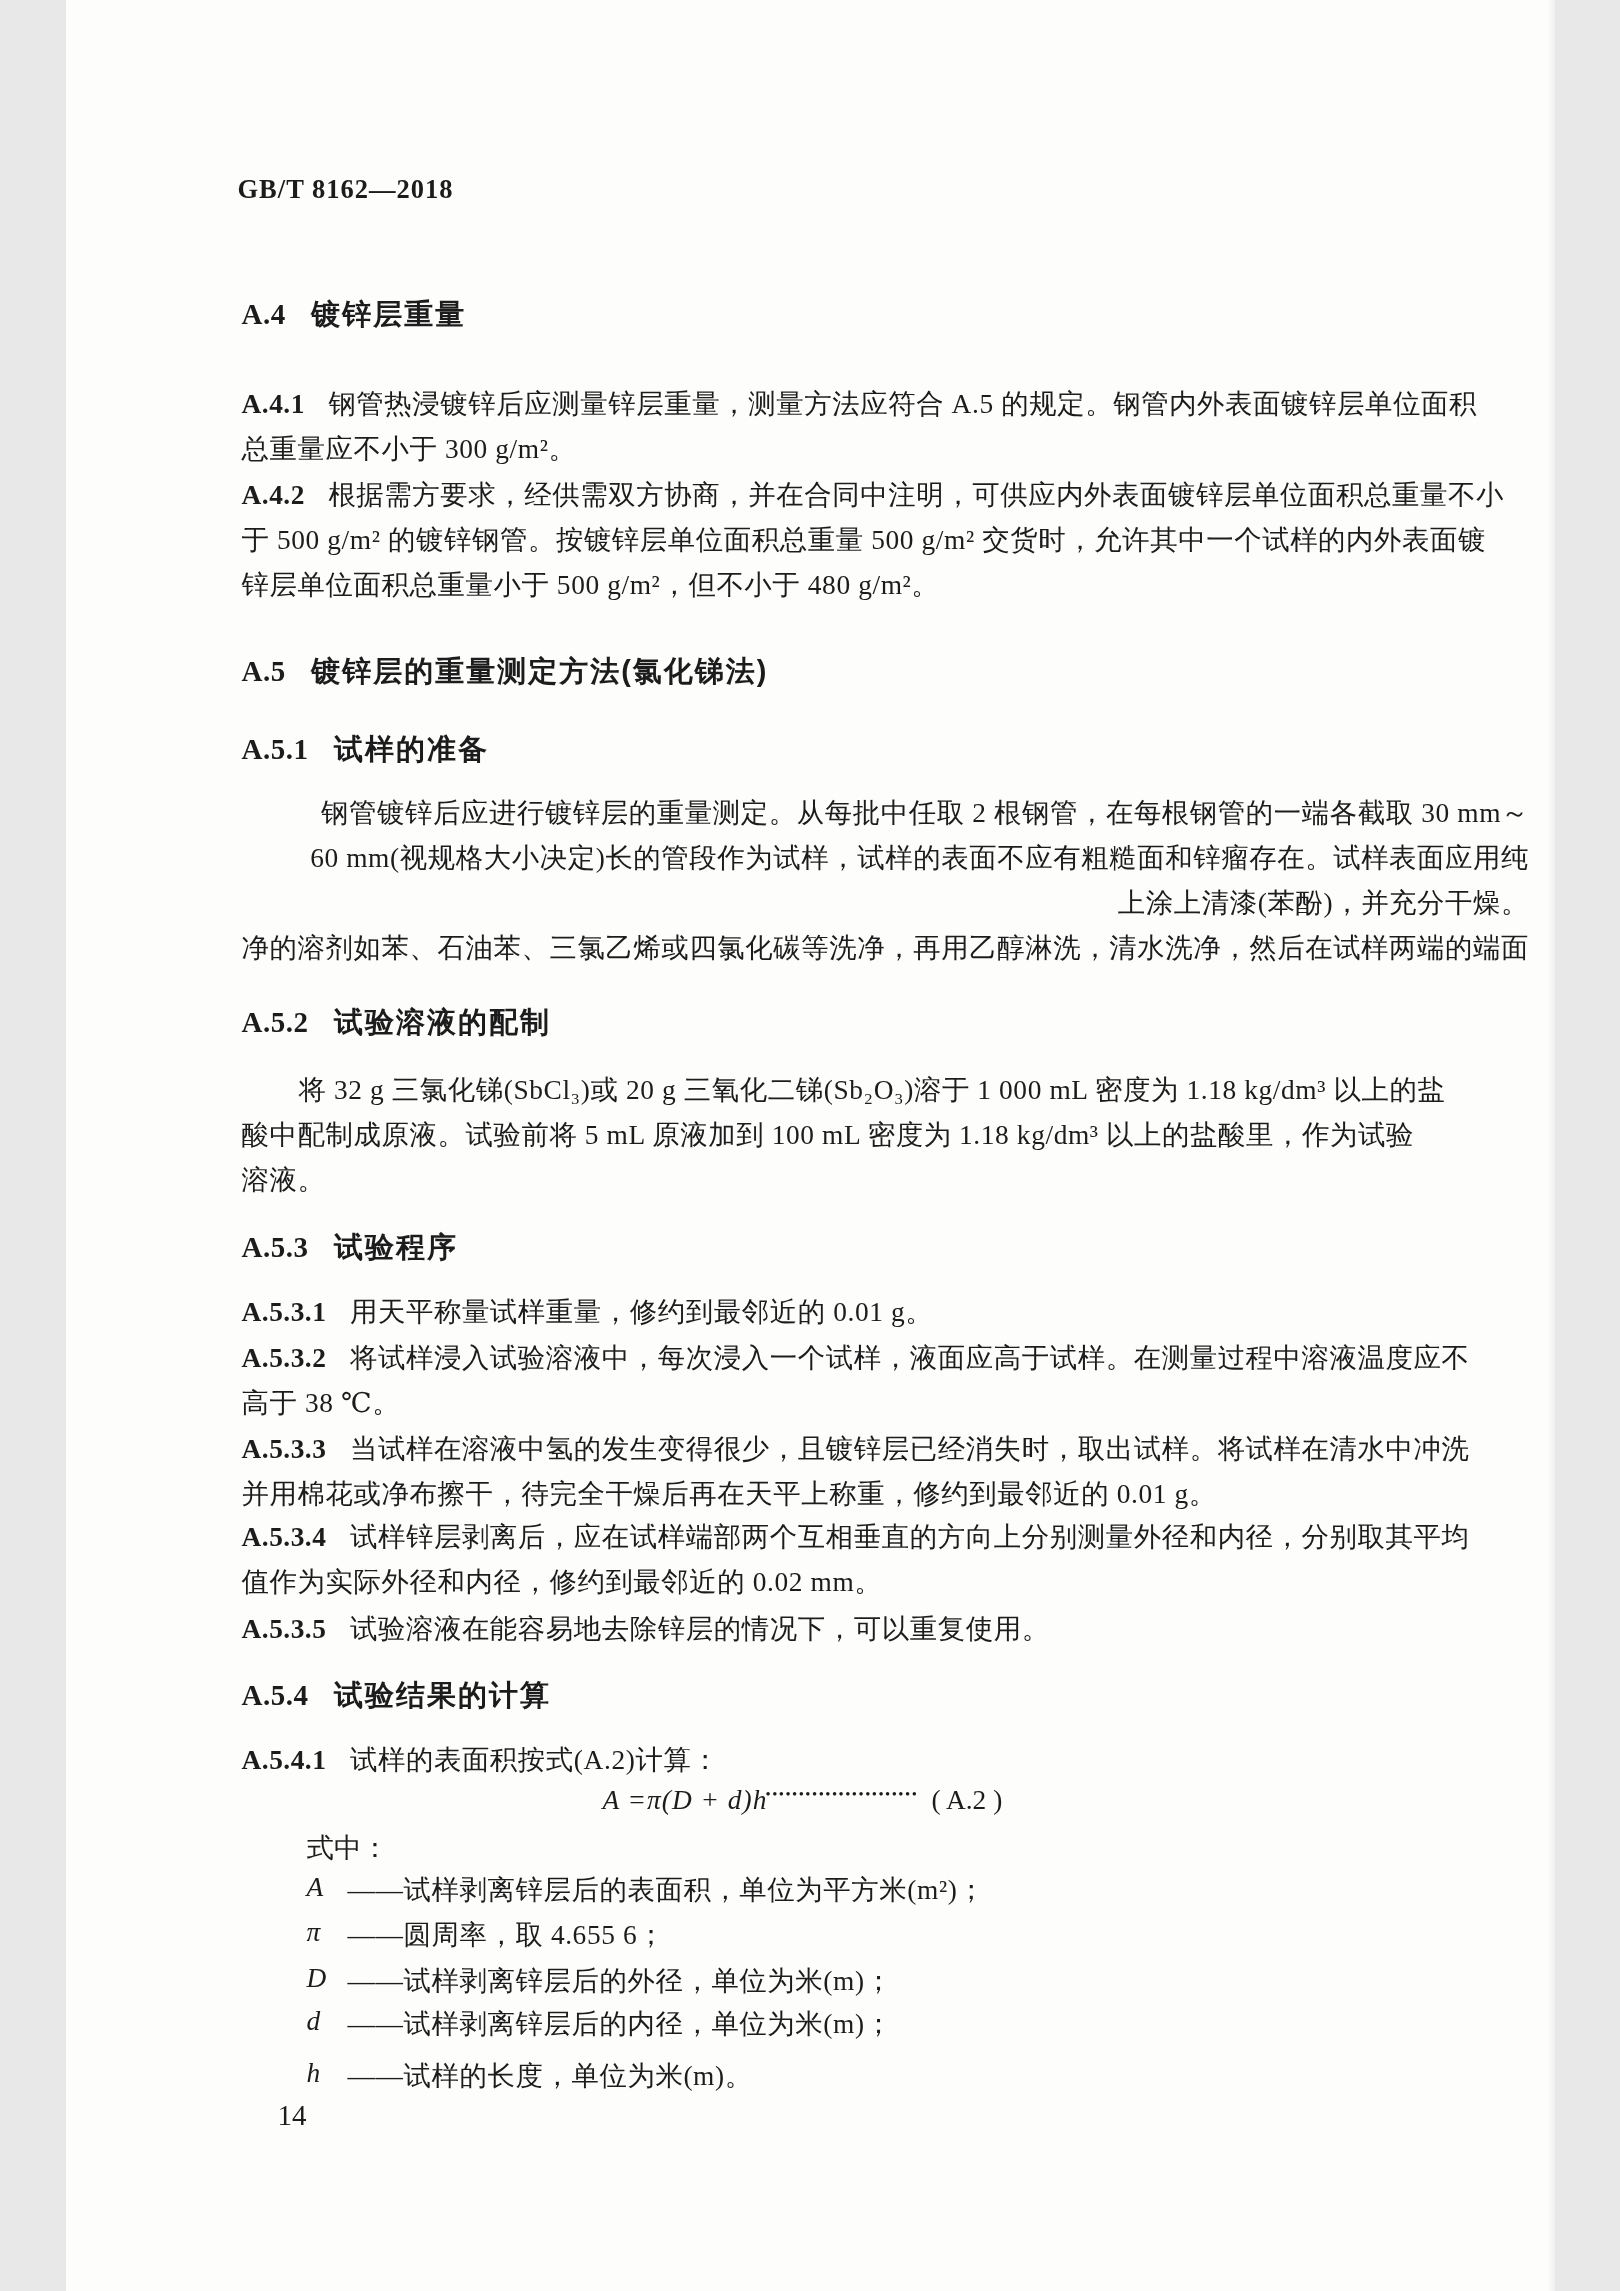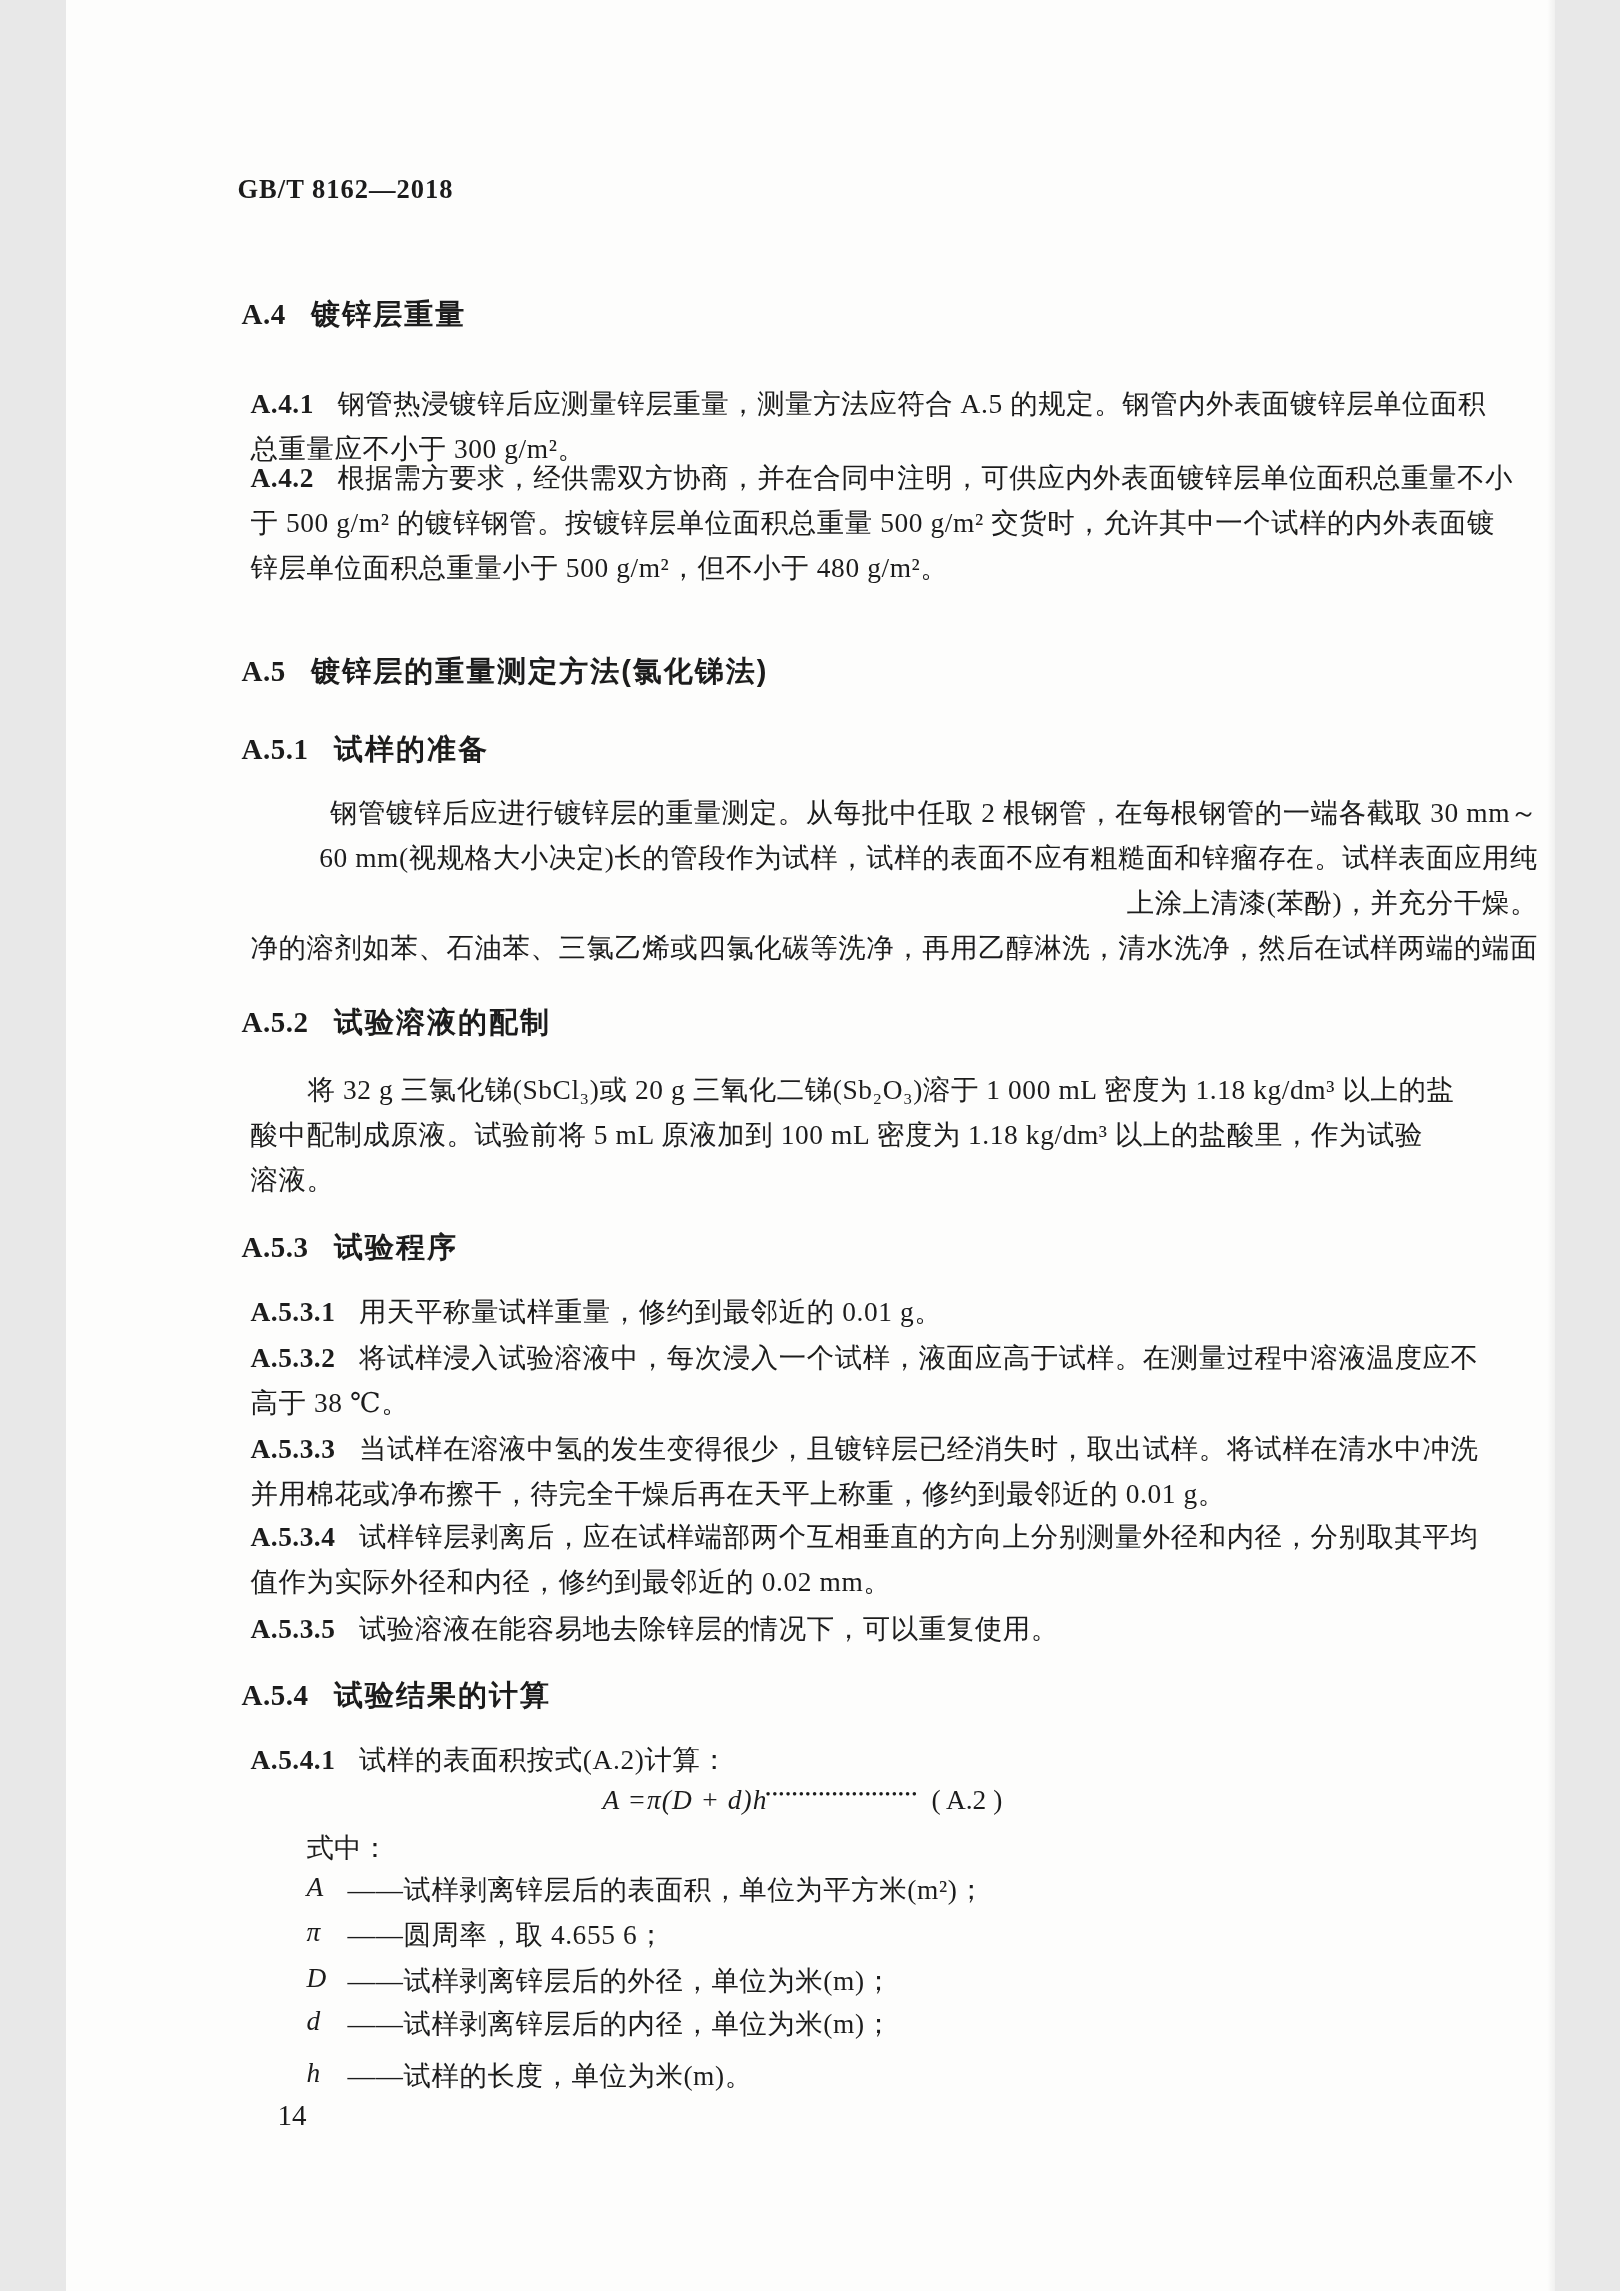--- a/index.html
+++ b/index.html
@@ -50,21 +50,20 @@
     letter-spacing: 0.5px;
   }
   .heading .htitle {
     font-family: "Liberation Sans", "DejaVu Sans", sans-serif;
     letter-spacing: 2px;
   }
   .para {
     font-size: 27.4px;
     line-height: 45px;
     letter-spacing: 0.6px;
-    margin-left: 9px;
   }
   .para .line {
     height: 45px;
   }
   .para .cnum {
     font-weight: bold;
     letter-spacing: 0.5px;
     margin-right: 23.5px;
   }
   .line.indent {
@@ -134,21 +133,21 @@
 
   <div class="block heading" style="top:295px;">
     <span class="hnum">A.4</span><span class="htitle">镀锌层重量</span>
   </div>
 
   <div class="block para" style="top:382px;">
     <div class="line"><span class="cnum">A.4.1</span><span>钢管热浸镀锌后应测量锌层重量，测量方法应符合 A.5 的规定。钢管内外表面镀锌层单位面积</span></div>
     <div class="line">总重量应不小于 300 g/m²。</div>
   </div>
 
-  <div class="block para" style="top:456px;">
+  <div class="block para" style="top:473px;">
     <div class="line"><span class="cnum">A.4.2</span><span>根据需方要求，经供需双方协商，并在合同中注明，可供应内外表面镀锌层单位面积总重量不小</span></div>
     <div class="line">于 500 g/m² 的镀锌钢管。按镀锌层单位面积总重量 500 g/m² 交货时，允许其中一个试样的内外表面镀</div>
     <div class="line">锌层单位面积总重量小于 500 g/m²，但不小于 480 g/m²。</div>
   </div>
 
   <div class="block heading" style="top:652px;">
     <span class="hnum">A.5</span><span class="htitle">镀锌层的重量测定方法(氯化锑法)</span>
   </div>
 
   <div class="block heading" style="top:730px;">

